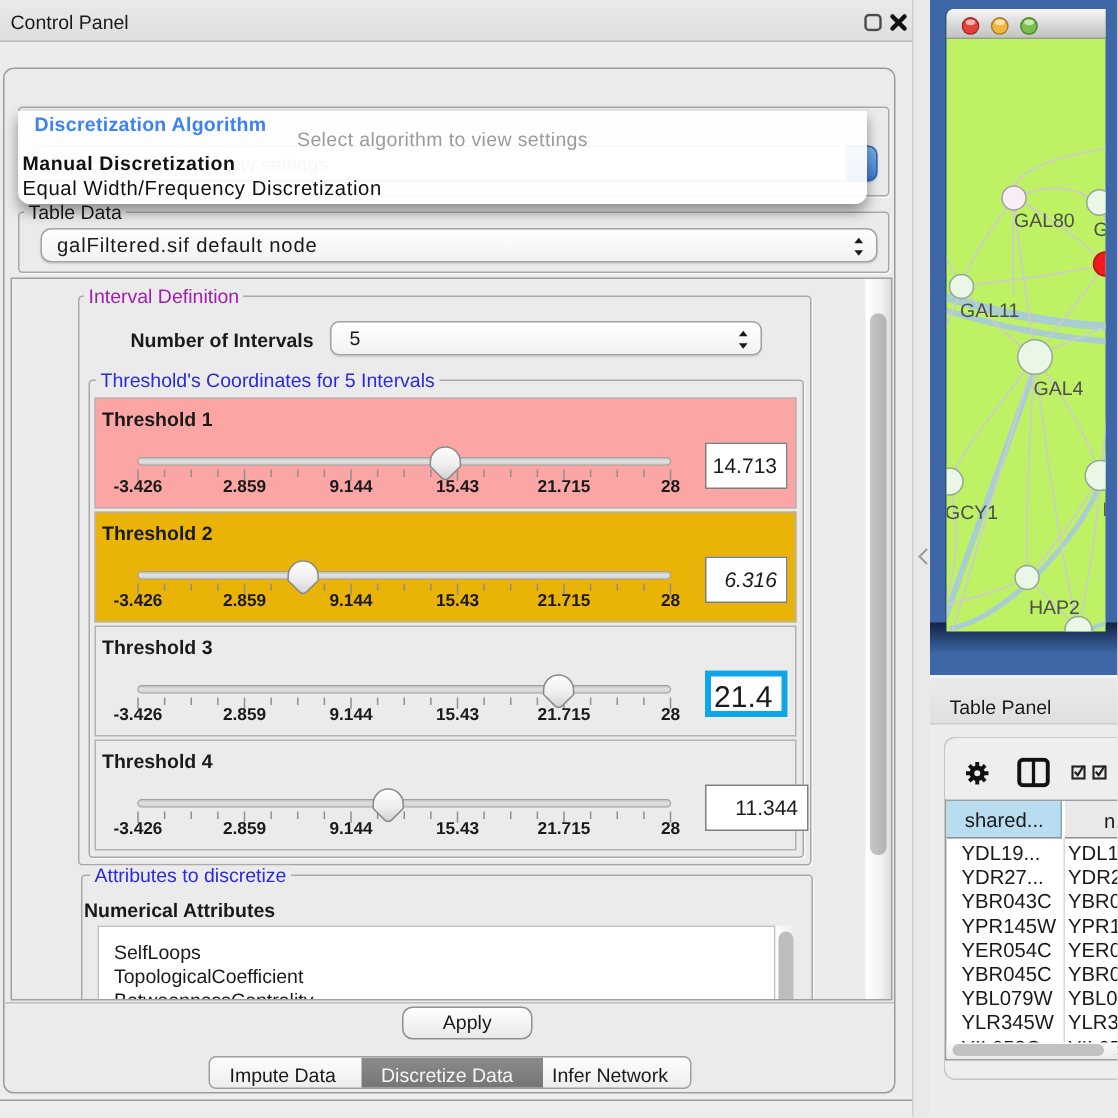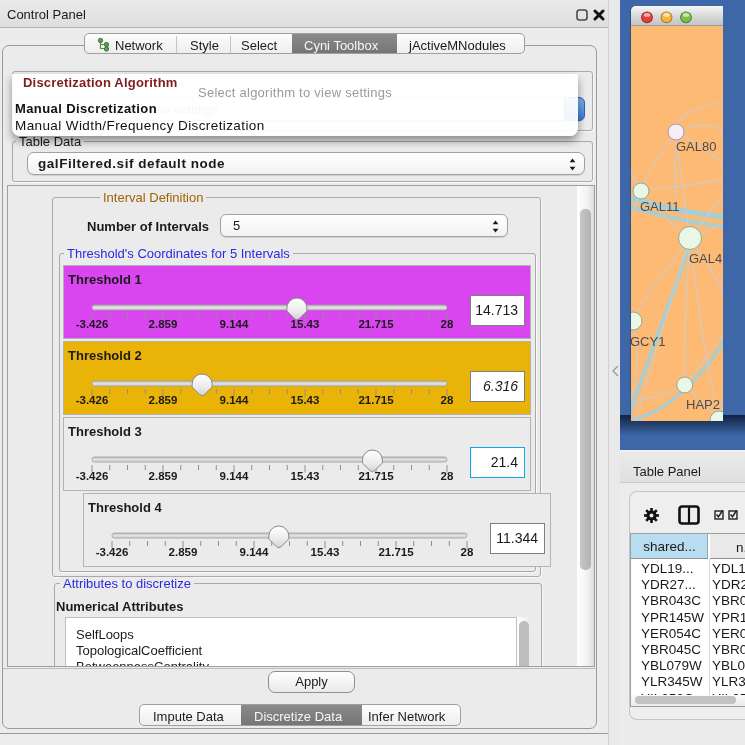--- a/index.html
+++ b/index.html
@@ -21,46 +21,30 @@
     <svg class="abs" style="left:576px; top:9px;" width="12" height="12" viewBox="0 0 12 12">
         <rect x="1" y="1" width="10" height="10" rx="2.5" fill="none" stroke="#4a4a4a" stroke-width="1.6"></rect>
       </svg>
     <svg class="abs" style="left:593px; top:9px;" width="12" height="12" viewBox="0 0 12 12">
         <path d="M2 2 L10 10 M10 2 L2 10" stroke="#111" stroke-width="3" stroke-linecap="round"></path>
       </svg>
   </div>
 
   <div class="abs" style="left:2px; top:45px; width:595px; height:684px; border:1px solid #9b9b9b; border-radius:7px; background:#ebebeb;"></div>
 
-  <div class="abs" style="left:84px; top:33px; width:441px; height:21px; background:linear-gradient(#fdfdfd,#eeeeee); border:1px solid #9f9f9f; border-radius:5px; overflow:hidden;">
-    <div class="abs" style="left:207px; top:0; width:105px; height:21px; background:linear-gradient(#8b8b8b,#737373);"></div>
-    <div class="abs" style="left:91px; top:2px; width:1px; height:17px; background:#c4c4c4;"></div>
-    <div class="abs" style="left:145px; top:2px; width:1px; height:17px; background:#c4c4c4;"></div>
-    <svg class="abs" style="left:11px; top:3px;" width="16" height="16" viewBox="0 0 16 16">
-      <path d="M4.5 3.5 V12 M4.5 7.5 H10 M4.5 11.5 H10" stroke="#5a8a5a" stroke-width="1.2" fill="none"></path>
-      <circle cx="4.5" cy="3.5" r="2.2" fill="#58a058" stroke="#2f6b2f" stroke-width="0.8"></circle>
-      <circle cx="10.5" cy="7.5" r="2.2" fill="#58a058" stroke="#2f6b2f" stroke-width="0.8"></circle>
-      <circle cx="10.5" cy="12" r="2.2" fill="#58a058" stroke="#2f6b2f" stroke-width="0.8"></circle>
-    </svg>
-    <div class="tabtxt" style="left:30px; top:4px;">Network</div>
-    <div class="tabtxt" style="left:105px; top:4px;">Style</div>
-    <div class="tabtxt" style="left:156px; top:4px;">Select</div>
-    <div class="tabtxt" style="left:219px; top:4px; color:#f6f6f6;">Cyni Toolbox</div>
-    <div class="tabtxt" style="left:324px; top:4px;">jActiveMNodules</div>
-  </div>
 
   <div class="gbox" style="left:12px; top:71px; width:581px; height:60px;"></div>
   <div class="combo" style="left:22px; top:97px; width:563px; height:24px; border-radius:6px;">
     <div class="abs" style="left:10px; top:4px; color:#8a8a8a;">Select algorithm to view settings</div>
     <div class="abs" style="right:-1px; top:-1px; width:21px; height:24px; border-radius:0 6px 6px 0; background:linear-gradient(#7db3ec,#3a7bd0); border:1px solid #2a65b5;"></div>
   </div>
 
   <div class="gbox" style="left:12px; top:141px; width:581px; height:41px;"></div>
   <div class="grouplbl" style="left:16px; top:135px;">Table Data</div>
-  <div class="combo" style="left:27px; top:152px; width:558px; height:23px; border-radius:7px;font-weight:bold;">
+  <div class="combo" style="left:27px; top:152px; width:558px; height:23px; border-radius:7px;">
     <div class="abs" style="left:10px; top:3px; font-size:13.5px; letter-spacing:0.55px;">galFiltered.sif default node</div>
     <svg class="abs" style="right:8px; top:5px;" width="7" height="13" viewBox="0 0 7 13">
         <path d="M3.5 0.5 L6.4 4.2 H0.6 Z" fill="#1a1a1a"></path>
         <path d="M3.5 12.5 L0.6 8.8 H6.4 Z" fill="#1a1a1a"></path>
       </svg>
   </div>
 
   <div class="abs" style="left:7px; top:185px; width:588px; height:482px; border:1px solid #a0a0a0; background:#ebebeb;"></div>
 
   <div class="abs" style="left:577px; top:186px; width:17px; height:480px; background:linear-gradient(90deg,#ffffff,#f2f2f2 60%,#dcdcdc);"></div>
@@ -76,34 +60,34 @@
           </linearGradient>
       <linearGradient id="th" x1="0" y1="0" x2="0" y2="1">
             <stop offset="0" stop-color="#ffffff"></stop>
             <stop offset="0.6" stop-color="#ececec"></stop>
             <stop offset="1" stop-color="#d2d2d2"></stop>
           </linearGradient>
     </defs>
       </svg>
 
     <div class="gbox" style="left:44px; top:11px; width:489px; height:380px;"></div>
-    <div class="grouplbl" style="left:48px; top:5px; color:#a16207;margin-left:44px;">Interval Definition</div>
+    <div class="grouplbl" style="left:48px; top:5px; color:#a21caf;">Interval Definition</div>
     <div class="abs" style="left:79px; top:33px; font-weight:bold;">Number of Intervals</div>
     <div class="combo" style="left:212px; top:28px; width:288px; height:23px;">
       <div class="abs" style="left:12px; top:3px;">5</div>
       <svg class="abs" style="right:8px; top:5px;" width="7" height="13" viewBox="0 0 7 13">
           <path d="M3.5 0.5 L6.4 4.2 H0.6 Z" fill="#1a1a1a"></path>
           <path d="M3.5 12.5 L0.6 8.8 H6.4 Z" fill="#1a1a1a"></path>
         </svg>
     </div>
 
     <div class="gbox" style="left:51px; top:67px; width:477px; height:319px;"></div>
     <div class="grouplbl" style="left:56px; top:61px; color:#2a2ae0;">Threshold's Coordinates for 5 Intervals</div>
 
-    <div class="abs" style="left:55px; top:79px; width:468px; height:74px; border:1px solid #b3b3b3; background:#d946ef;">
+    <div class="abs" style="left:55px; top:79px; width:468px; height:74px; border:1px solid #b3b3b3; background:#fca5a5;">
       <div class="abs" style="left:4px; top:6px; font-weight:bold;">Threshold 1</div>
       <svg class="abs" style="left:0; top:0;" width="468" height="74" viewBox="0 0 468 74">
         <rect x="28" y="39" width="355" height="5" rx="2.5" fill="url(#tg)" stroke="#9f9f9f" stroke-width="0.8"></rect>
         <line x1="28.00" y1="47" x2="28.00" y2="54.5" stroke="#8f8f8f" stroke-width="1"></line>
           <line x1="45.75" y1="47" x2="45.75" y2="52" stroke="#8f8f8f" stroke-width="1"></line>
           <line x1="63.50" y1="47" x2="63.50" y2="52" stroke="#8f8f8f" stroke-width="1"></line>
           <line x1="81.25" y1="47" x2="81.25" y2="52" stroke="#8f8f8f" stroke-width="1"></line>
           <line x1="99.00" y1="47" x2="99.00" y2="54.5" stroke="#8f8f8f" stroke-width="1"></line>
           <line x1="116.75" y1="47" x2="116.75" y2="52" stroke="#8f8f8f" stroke-width="1"></line>
           <line x1="134.50" y1="47" x2="134.50" y2="52" stroke="#8f8f8f" stroke-width="1"></line>
@@ -192,23 +176,23 @@
           <line x1="365.25" y1="47" x2="365.25" y2="52" stroke="#8f8f8f" stroke-width="1"></line>
           <line x1="383.00" y1="47" x2="383.00" y2="54.5" stroke="#8f8f8f" stroke-width="1"></line>
         <text x="28" y="62" font-size="11.5" font-weight="bold" text-anchor="middle" font-family="Liberation Sans, sans-serif" fill="#1a1a1a">-3.426</text>
           <text x="99" y="62" font-size="11.5" font-weight="bold" text-anchor="middle" font-family="Liberation Sans, sans-serif" fill="#1a1a1a">2.859</text>
           <text x="170" y="62" font-size="11.5" font-weight="bold" text-anchor="middle" font-family="Liberation Sans, sans-serif" fill="#1a1a1a">9.144</text>
           <text x="241" y="62" font-size="11.5" font-weight="bold" text-anchor="middle" font-family="Liberation Sans, sans-serif" fill="#1a1a1a">15.43</text>
           <text x="312" y="62" font-size="11.5" font-weight="bold" text-anchor="middle" font-family="Liberation Sans, sans-serif" fill="#1a1a1a">21.715</text>
           <text x="383" y="62" font-size="11.5" font-weight="bold" text-anchor="middle" font-family="Liberation Sans, sans-serif" fill="#1a1a1a">28</text>
         <path d="M 298.4,45 L 298.4,42 A 10,10 0 0 1 318.4,42 L 318.4,45 L 310.8,52.6 A 3.4,3.4 0 0 1 306.0,52.6 Z" fill="url(#th)" stroke="#8a8a8a" stroke-width="1"></path>
       </svg>
-      <div class="abs" style="left:406px; top:29px; width:55px; height:31px; background:#ffffff; border:1px solid #0ea5e9; text-align:right; line-height:29px; font-size:14px; padding-right:6px;">21.4</div>
-    </div>
-    <div class="abs" style="left:55px; top:307px; width:468px; height:74px; border:1px solid #b3b3b3; background:#ebebeb;margin-left:20px;">
+      <div class="abs" style="left:406px; top:29px; width:55px; height:31px; background:#ffffff; border:4px solid #0ea5e9; text-align:right; line-height:29px; font-size:20px; padding-right:6px;">21.4</div>
+    </div>
+    <div class="abs" style="left:55px; top:307px; width:468px; height:74px; border:1px solid #b3b3b3; background:#ebebeb;">
       <div class="abs" style="left:4px; top:6px; font-weight:bold;">Threshold 4</div>
       <svg class="abs" style="left:0; top:0;" width="468" height="74" viewBox="0 0 468 74">
         <rect x="28" y="39" width="355" height="5" rx="2.5" fill="url(#tg)" stroke="#9f9f9f" stroke-width="0.8"></rect>
         <line x1="28.00" y1="47" x2="28.00" y2="54.5" stroke="#8f8f8f" stroke-width="1"></line>
           <line x1="45.75" y1="47" x2="45.75" y2="52" stroke="#8f8f8f" stroke-width="1"></line>
           <line x1="63.50" y1="47" x2="63.50" y2="52" stroke="#8f8f8f" stroke-width="1"></line>
           <line x1="81.25" y1="47" x2="81.25" y2="52" stroke="#8f8f8f" stroke-width="1"></line>
           <line x1="99.00" y1="47" x2="99.00" y2="54.5" stroke="#8f8f8f" stroke-width="1"></line>
           <line x1="116.75" y1="47" x2="116.75" y2="52" stroke="#8f8f8f" stroke-width="1"></line>
           <line x1="134.50" y1="47" x2="134.50" y2="52" stroke="#8f8f8f" stroke-width="1"></line>
@@ -227,21 +211,21 @@
           <line x1="365.25" y1="47" x2="365.25" y2="52" stroke="#8f8f8f" stroke-width="1"></line>
           <line x1="383.00" y1="47" x2="383.00" y2="54.5" stroke="#8f8f8f" stroke-width="1"></line>
         <text x="28" y="62" font-size="11.5" font-weight="bold" text-anchor="middle" font-family="Liberation Sans, sans-serif" fill="#1a1a1a">-3.426</text>
           <text x="99" y="62" font-size="11.5" font-weight="bold" text-anchor="middle" font-family="Liberation Sans, sans-serif" fill="#1a1a1a">2.859</text>
           <text x="170" y="62" font-size="11.5" font-weight="bold" text-anchor="middle" font-family="Liberation Sans, sans-serif" fill="#1a1a1a">9.144</text>
           <text x="241" y="62" font-size="11.5" font-weight="bold" text-anchor="middle" font-family="Liberation Sans, sans-serif" fill="#1a1a1a">15.43</text>
           <text x="312" y="62" font-size="11.5" font-weight="bold" text-anchor="middle" font-family="Liberation Sans, sans-serif" fill="#1a1a1a">21.715</text>
           <text x="383" y="62" font-size="11.5" font-weight="bold" text-anchor="middle" font-family="Liberation Sans, sans-serif" fill="#1a1a1a">28</text>
         <path d="M 184.8,45 L 184.8,42 A 10,10 0 0 1 204.8,42 L 204.8,45 L 197.2,52.6 A 3.4,3.4 0 0 1 192.4,52.6 Z" fill="url(#th)" stroke="#8a8a8a" stroke-width="1"></path>
       </svg>
-      <div class="abs" style="left:406px; top:29px; width:55px; height:31px; background:#ffffff; border:1px solid #7f7f7f; text-align:right; line-height:29px; font-size:14px; padding-right:6px;">11.344</div>
+      <div class="abs" style="left:406px; top:29px; width:69px; height:31px; background:#ffffff; border:1px solid #7f7f7f; text-align:right; line-height:29px; font-size:14px; padding-right:6px;">11.344</div>
     </div>
 
     <div class="gbox" style="left:46px; top:397px; width:488px; height:200px;"></div>
     <div class="grouplbl" style="left:52px; top:391px; color:#2a2ae0;">Attributes to discretize</div>
     <div class="abs" style="left:48px; top:413px; font-weight:bold;">Numerical Attributes</div>
     <div class="abs" style="left:57px; top:431px; width:452px; height:60px; background:#ffffff; border:1px solid #c0c0c0;">
       <div class="abs" style="left:10px; top:9px;">SelfLoops</div>
       <div class="abs" style="left:10px; top:25px;">TopologicalCoefficient</div>
       <div class="abs" style="left:10px; top:41px;">BetweennessCentrality</div>
     </div>
@@ -253,40 +237,40 @@
   <div class="abs" style="left:268px; top:671px; width:87px; height:22px; background:linear-gradient(#ffffff,#e9e9e9); border:1px solid #8f8f8f; border-radius:7px; text-align:center; line-height:20px;">Apply</div>
 
   <div class="abs" style="left:139px; top:704px; width:322px; height:22px; background:linear-gradient(#fdfdfd,#eeeeee); border:1px solid #9f9f9f; border-radius:5px; overflow:hidden;">
     <div class="abs" style="left:101px; top:0; width:121px; height:22px; background:linear-gradient(#8b8b8b,#737373);"></div>
     <div class="tabtxt" style="left:13px; top:4px;">Impute Data</div>
     <div class="tabtxt" style="left:114px; top:4px; color:#f6f6f6;">Discretize Data</div>
     <div class="tabtxt" style="left:228px; top:4px;">Infer Network</div>
   </div>
 
   <div class="abs" id="popup" style="left:12px; top:74px; width:566px; height:62px; background:rgba(255,255,255,0.93); border-radius:0 0 8px 8px; box-shadow:0 5px 9px rgba(0,0,0,0.4);">
-    <div class="abs" style="left:11px; top:1px; font-weight:bold; color:#7f1d1d; letter-spacing:0.2px;">Discretization Algorithm</div>
+    <div class="abs" style="left:11px; top:1px; font-weight:bold; color:#3b82f6; letter-spacing:0.2px;">Discretization Algorithm</div>
     <div class="abs" style="left:0; top:11px; width:566px; text-align:center; color:#9b9b9b; letter-spacing:0.25px;">Select algorithm to view settings</div>
     <div class="abs" style="left:3px; top:27px; font-weight:bold; color:#111; letter-spacing:0.4px;">Manual Discretization</div>
-    <div class="abs" style="left:3px; top:44px; font-size:13.5px; color:#111; letter-spacing:0.4px;">Manual Width/Frequency Discretization</div>
+    <div class="abs" style="left:3px; top:44px; font-size:13.5px; color:#111; letter-spacing:0.4px;">Equal Width/Frequency Discretization</div>
   </div>
 </div>
 
 <div class="abs" style="left:608px; top:0; width:12px; height:745px; background:#e9e9e9; border-left:1px solid #d0d0d0;">
   <svg class="abs" style="left:3px; top:365px;" width="7" height="12" viewBox="0 0 7 12">
       <path d="M6 1 L1 6 L6 11" fill="none" stroke="#9a9a9a" stroke-width="1.3"></path>
     </svg>
 </div>
 
 <div class="abs" id="right" style="left:620px; top:0; width:125px; height:745px; background:#ececec;">
 
   <div class="abs" style="left:0; top:0; width:125px; height:451px; background:#3d67a6; overflow:hidden;">
 
     <div class="abs" style="left:0px; top:415px; width:125px; height:26px; background:linear-gradient(rgba(10,22,48,0.85),rgba(10,22,48,0.0) 80%);"></div>
 
-    <div class="abs" style="left:11px; top:6px; width:92px; height:415px; border-radius:5px 0 0 0; overflow:hidden; background:#fdba74; box-shadow:-1px 0 0 rgba(30,50,90,0.45), 0 1px 0 rgba(30,50,90,0.3);">
+    <div class="abs" style="left:11px; top:6px; width:106px; height:415px; border-radius:5px 0 0 0; overflow:hidden; background:#bef264; box-shadow:-1px 0 0 rgba(30,50,90,0.45), 0 1px 0 rgba(30,50,90,0.3);">
       <div class="abs" style="left:0; top:0; width:114px; height:20px; background:linear-gradient(#f7f7f7,#d8d8d8 55%,#c3c3c3); border-bottom:1px solid #9a9a9a;"></div>
       <svg class="abs" style="left:10px; top:4.5px;" width="72" height="13" viewBox="0 0 72 13">
         <circle cx="6" cy="6.3" r="5.9" fill="#a02325"></circle>
           <circle cx="6" cy="6.3" r="5" fill="#e2423b"></circle>
           <ellipse cx="6" cy="3.9" rx="3.2" ry="1.9" fill="rgba(255,255,255,0.6)"></ellipse>
         <circle cx="25.5" cy="6.3" r="5.9" fill="#a8771f"></circle>
           <circle cx="25.5" cy="6.3" r="5" fill="#f0b73e"></circle>
           <ellipse cx="25.5" cy="3.9" rx="3.2" ry="1.9" fill="rgba(255,255,255,0.6)"></ellipse>
         <circle cx="45" cy="6.3" r="5.9" fill="#4c7f2f"></circle>
           <circle cx="45" cy="6.3" r="5" fill="#79bf4a"></circle>

